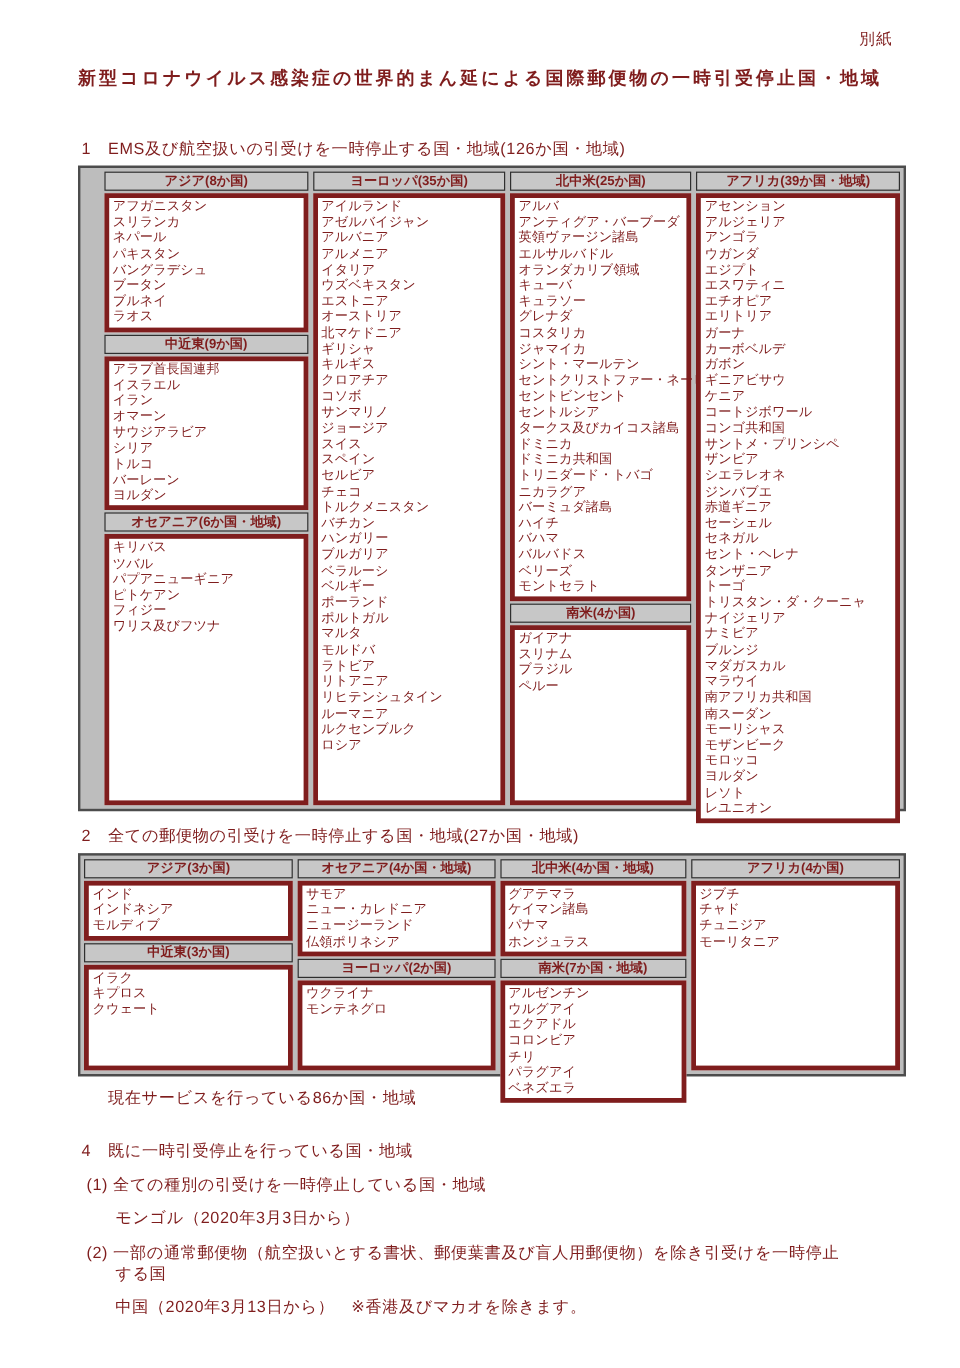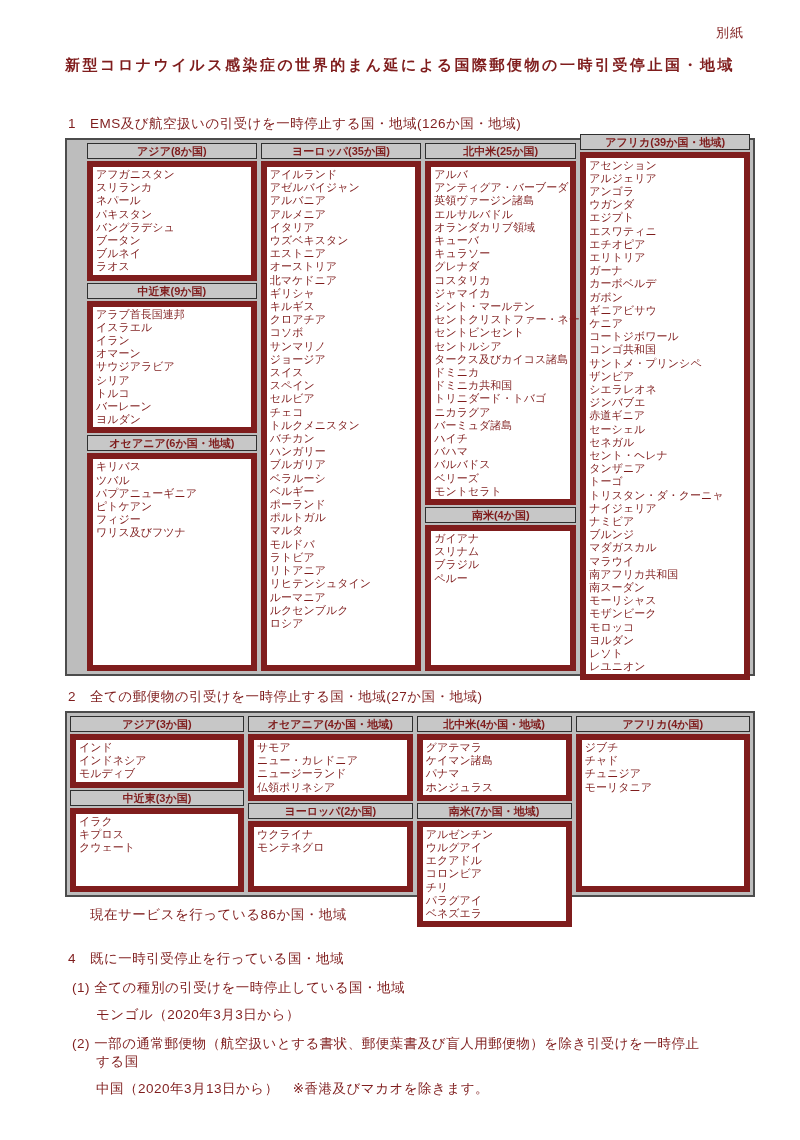--- a/index.html
+++ b/index.html
@@ -58,33 +58,33 @@
   }
   .country-table.tall{height:538px;padding-left:20px;}
   .country-table.short{height:186px;}
   .ct-col{
     display:flex;flex-direction:column;row-gap:2px;
     box-sizing:border-box;
   }
   .ct-col.c0{width:25.6%;}
   .ct-col.c1{width:24.2%;}
   .ct-col.c2{width:22.8%;}
-  .ct-col.c3{width:27.4%;flex:1;justify-content:center;}
+  .ct-col.c3{width:27.4%;flex:1;}
   .group-header{
     background:#c7c7c7;
     border:1px solid #2f2f2f;
     text-align:center;
     font-size:11px;font-weight:bold;
     line-height:14px;height:14px;
     flex:0 0 auto;
     white-space:nowrap;overflow:hidden;
   }
   .country-list{
     background:#ffffff;
-    border:6px solid #7f1d1d;
+    border:4px solid #7f1d1d;
     padding:1px 3px;
     flex:0 0 auto;
   }
   .ct-col .country-list:last-child{flex:1 1 auto;}
   .country{
     font-size:11px;
     line-height:13.2px;
     white-space:nowrap;
   }
 </style>

